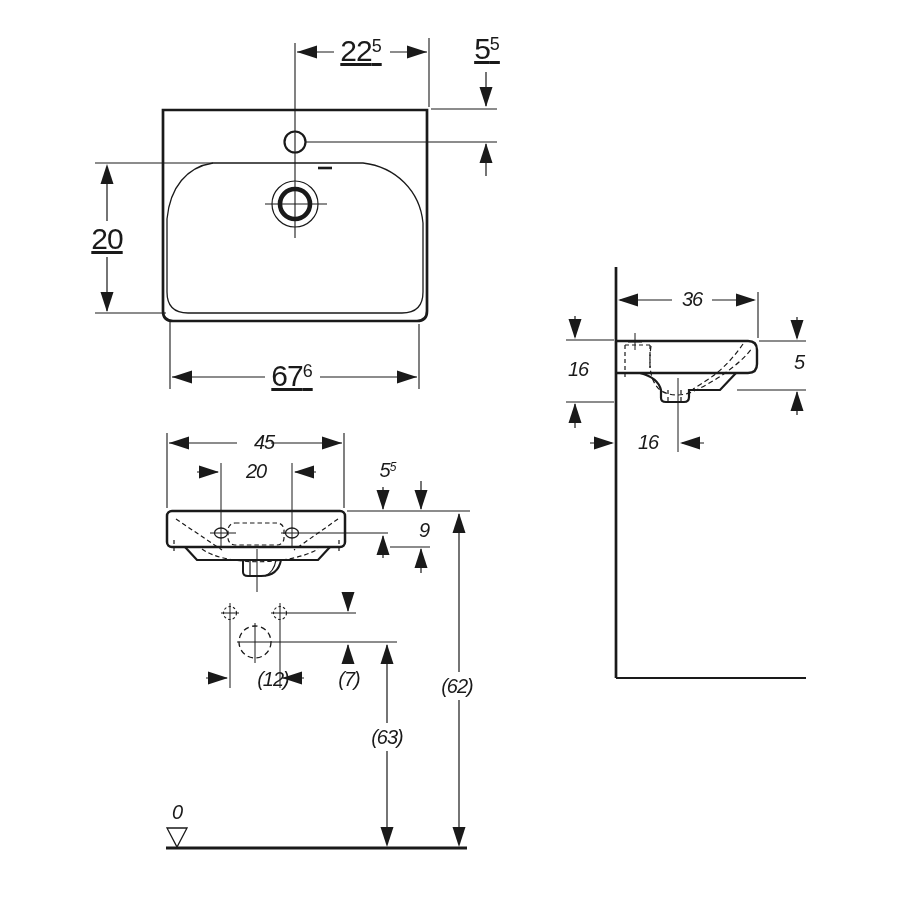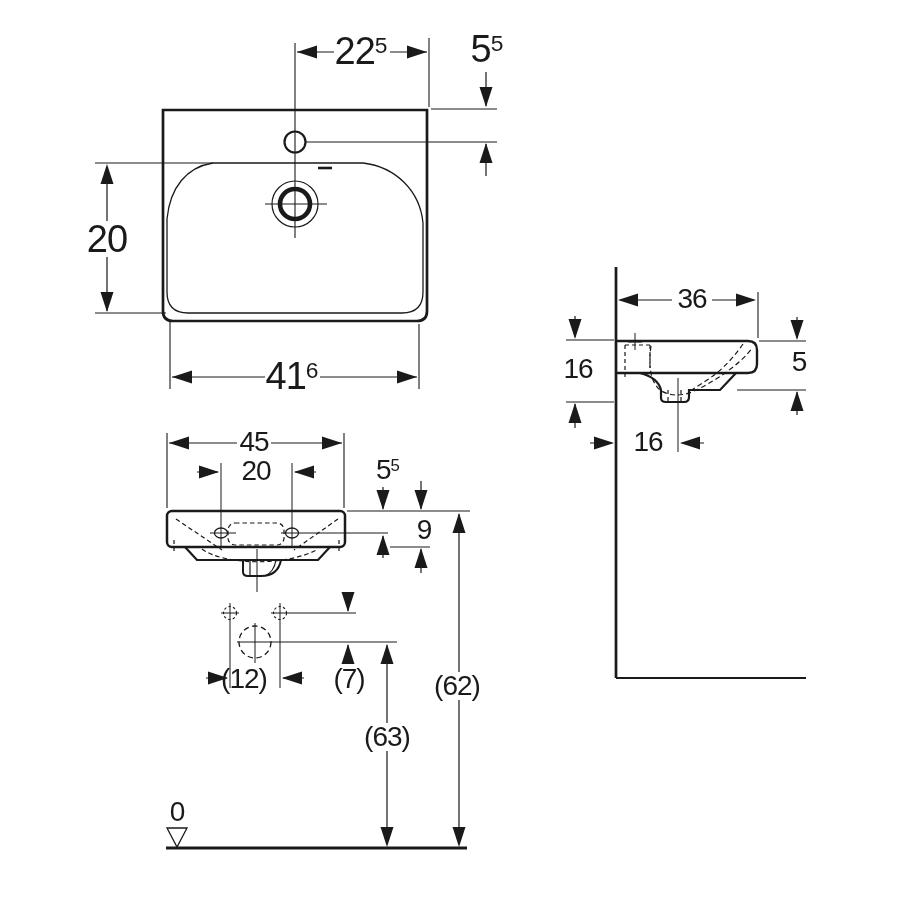--- a/index.html
+++ b/index.html
@@ -7,22 +7,22 @@
     position:relative;width:898px;height:898px;background:#ffffff;
     font-family:"Liberation Sans","DejaVu Sans",sans-serif;color:#111;
     overflow:hidden;
   }
   #linework{position:absolute;left:0;top:0;}
   .dim-label{
     position:absolute;transform:translate(-50%,-50%);
     white-space:nowrap;letter-spacing:-1px;color:#1a1a1a;line-height:1;
     user-select:none;
   }
-  .dim-label.big{font-size:38px;}
-  .dim-label.med{font-size:28px;}
+  .dim-label.big{font-size:30px;text-decoration:underline;}
+  .dim-label.med{font-size:20px;font-style:italic;}
   .dim-label .sup{font-size:0.60em;position:relative;top:-0.50em;letter-spacing:0;}
   
 </style>
 </head>
 <body>
 
 <div id="stage">
 
   <svg id="linework" width="898" height="898" viewBox="0 0 898 898" fill="none" stroke="#1a1a1a" stroke-linecap="butt">
 
@@ -178,27 +178,27 @@
 
       <path d="M590,443 H612 M682,443 H704" stroke-width="1.2"></path>
       <polygon points="614,443 594,436.5 594,449.5" fill="#1a1a1a" stroke="none"></polygon>
       <polygon points="680,443 700,436.5 700,449.5" fill="#1a1a1a" stroke="none"></polygon>
     </g>
   </svg>
 
   <div class="dim-label big" style="left:361px;top:51px"><span class="m">22</span><span class="sup">5</span></div>
   <div class="dim-label big" style="left:487px;top:49px"><span class="m">5</span><span class="sup">5</span></div>
   <div class="dim-label big" style="left:107px;top:239px"><span class="m">20</span></div>
-  <div class="dim-label big" style="left:292px;top:376px"><span class="m">41</span><span class="sup">6</span></div>
-
-  <div class="dim-label med" style="left:254px;top:442px"><span class="m">45</span></div>
+  <div class="dim-label big" style="left:292px;top:376px"><span class="m">67</span><span class="sup">6</span></div>
+
+  <div class="dim-label med" style="left:264px;top:442px"><span class="m">45</span></div>
   <div class="dim-label med" style="left:256px;top:471px"><span class="m">20</span></div>
   <div class="dim-label med" style="left:388px;top:470px"><span class="m">5</span><span class="sup">5</span></div>
   <div class="dim-label med" style="left:424px;top:530px"><span class="m">9</span></div>
-  <div class="dim-label med" style="left:244px;top:679px"><span class="m">(12)</span></div>
+  <div class="dim-label med" style="left:273px;top:679px"><span class="m">(12)</span></div>
   <div class="dim-label med" style="left:349px;top:679px"><span class="m">(7)</span></div>
   <div class="dim-label med" style="left:387px;top:737px"><span class="m">(63)</span></div>
   <div class="dim-label med" style="left:457px;top:686px"><span class="m">(62)</span></div>
   <div class="dim-label med" style="left:177px;top:812px"><span class="m">0</span></div>
 
   <div class="dim-label med" style="left:692px;top:299px"><span class="m">36</span></div>
   <div class="dim-label med" style="left:578px;top:369px"><span class="m">16</span></div>
   <div class="dim-label med" style="left:799px;top:362px"><span class="m">5</span></div>
   <div class="dim-label med" style="left:648px;top:442px"><span class="m">16</span></div>
 

